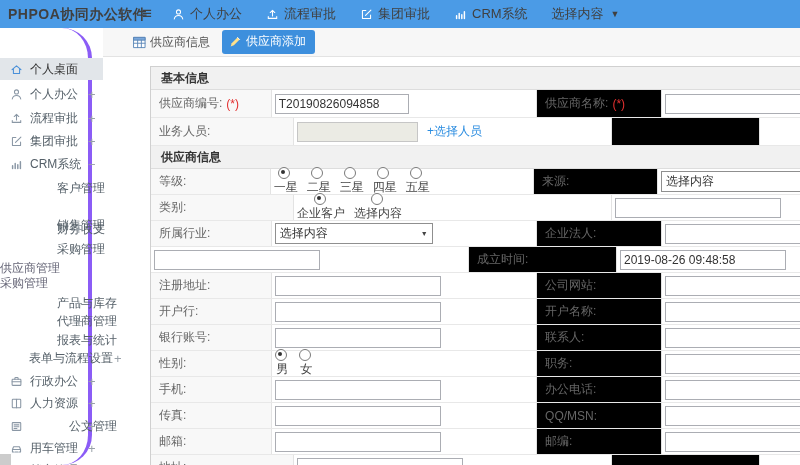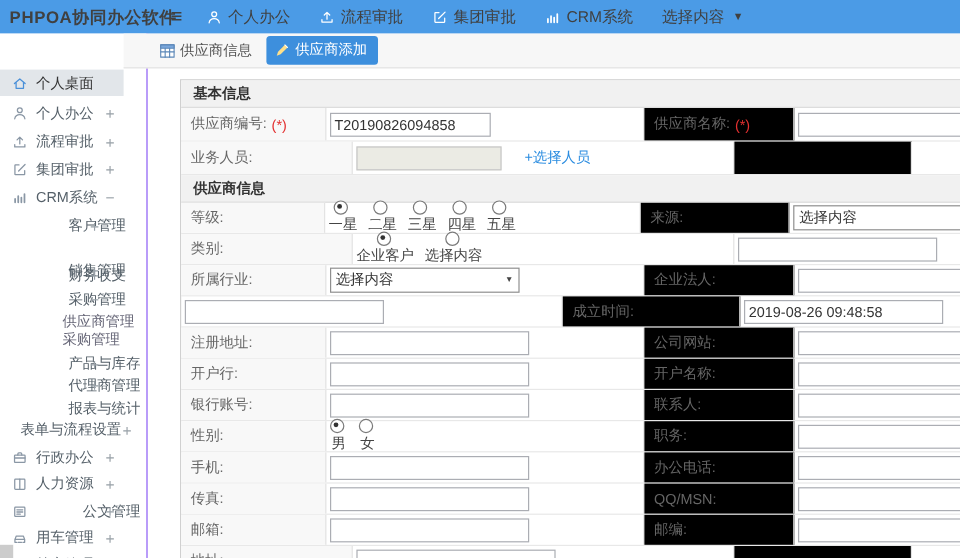--- a/index.html
+++ b/index.html
@@ -11,26 +11,26 @@
   
   #topbar{position:absolute;left:0;top:0;width:772px;height:28px;background:var(--c-topbar,#4b9be6);color:#404040;padding-left:41px;}
   #logo{position:absolute;left:8px;top:0;line-height:28px;font-size:14px;font-weight:bold;letter-spacing:.5px;}
   #hamburger{position:absolute;left:142px;top:0;line-height:27px;font-size:17px;cursor:pointer;}
   #topnav{position:absolute;left:172px;top:0;height:28px;display:flex;align-items:center;gap:24px;}
   .nav-item{display:flex;align-items:center;gap:5px;font-size:13px;cursor:pointer;white-space:nowrap;}
   .nav-ic{width:13px;height:13px;display:inline-flex;color:#fff;}
   .nav-ic svg,.sb-ic svg,.tab-ic svg{width:100%;height:100%;stroke:currentColor;fill:none;stroke-width:1.3;stroke-linecap:round;stroke-linejoin:round;}
   .caret{font-size:9px;margin-left:2px;}
   
-  #sidebar{position:absolute;left:0;top:28px;width:123px;bottom:0;background:#fff;border-right:1px solid #8b5cf6;box-sizing:border-box;}
+  #sidebar{position:absolute;left:0;top:28px;width:92px;bottom:0;background:#fff;border-right:4px solid #8b5cf6;box-sizing:border-box;border-radius:30px;}
   .sb-item{position:absolute;left:0;width:103px;height:20px;display:flex;align-items:center;font-size:12px;color:#556069;cursor:pointer;white-space:nowrap;box-sizing:border-box;}
   .sb-item.lvl0{padding-left:10px;height:22px;}
   .sb-item.lvl1{padding-left:57px;}
-  .sb-item.lvl2{padding-left:52px;color:#667;}
-  .sb-item.tight{padding-left:17px;}
+  .sb-item.lvl2{color:#667;}
+  .sb-item.tight{padding-left:29px;}
   .sb-item.active{background:var(--c-sbactive,#e2e6ea);color:#333;}
   .sb-ic{width:13px;height:13px;display:inline-flex;margin-right:7px;color:#8a97a5;flex:none;}
   .sb-item.active .sb-ic{color:var(--c-iconblue,#4a90d9);}
   .sb-x{position:absolute;color:#99a1a8;font-size:13px;}
   .lvl0 .sb-x{left:88px;}
   .lvl1 .sb-x{left:75px;}
   .sb-x.inline{position:static;margin-left:1px;}
   #scroll-corner{position:absolute;left:0;top:454px;width:11px;height:11px;background:#cccccc;}
   
   #tabbar{position:absolute;left:103px;top:28px;right:0;height:29px;background:#f7f7f7;border-bottom:1px solid #e3e3e3;display:flex;align-items:center;padding-left:30px;box-sizing:border-box;}
@@ -50,21 +50,21 @@
   .f2{flex:1;}
   .req{color:var(--c-required,#e33);margin-left:4px;}
   .inp{height:18px;border:1px solid #abadb3;background:#fff;display:flex;align-items:center;padding:0 3px;margin-left:3px;color:#333;flex:none;box-sizing:content-box;white-space:nowrap;overflow:hidden;}
   .inp.disabled{background:#ebebe4;border-color:#c6c6c6;}
   .sel{height:19px;border:1px solid #8f8f8f;background:#fff;display:flex;align-items:center;justify-content:space-between;padding:0 4px;margin-left:3px;color:#333;flex:none;box-sizing:content-box;}
   .sarr{font-size:7px;color:#444;margin-left:6px;}
   .radios{display:flex;align-items:center;margin-left:3px;color:#444;}
   .radio-opt{display:flex;align-items:center;margin-right:9px;cursor:pointer;flex-direction:column;}
   .radio{width:10px;height:10px;border:1px solid #7a7a7a;border-radius:50%;background:#fff;position:relative;margin-right:3px;flex:none;}
   .radio.checked::after{content:"";position:absolute;left:2px;top:2px;width:4px;height:4px;border-radius:50%;background:#333;}
-  .blue-link{color:var(--c-link,#2a8ce0);margin-left:19px;cursor:pointer;text-decoration:none;white-space:nowrap;}
+  .blue-link{color:var(--c-link,#2a8ce0);margin-left:9px;cursor:pointer;text-decoration:none;white-space:nowrap;}
 </style>
 </head>
 <body>
 
 <div id="topbar">
   <div id="logo">PHPOA协同办公软件</div>
   <div id="hamburger">≡</div>
   <div id="topnav">
       <div class="nav-item">
         <span class="nav-ic">

